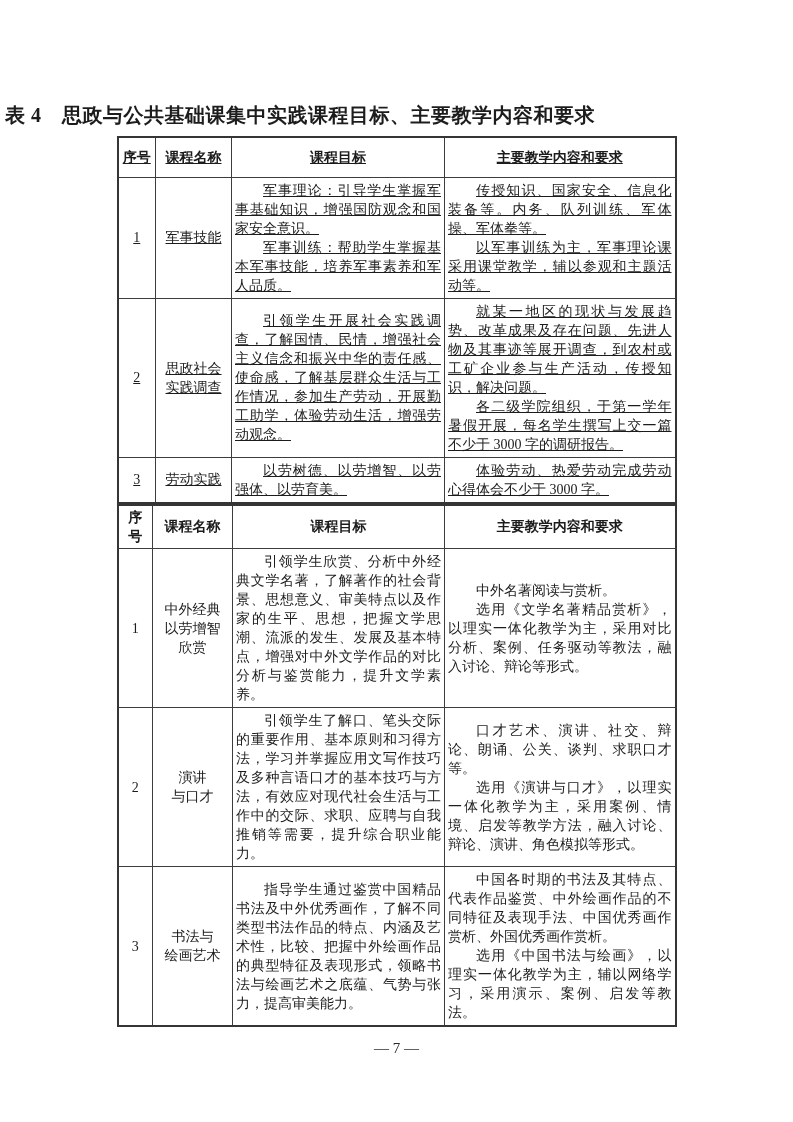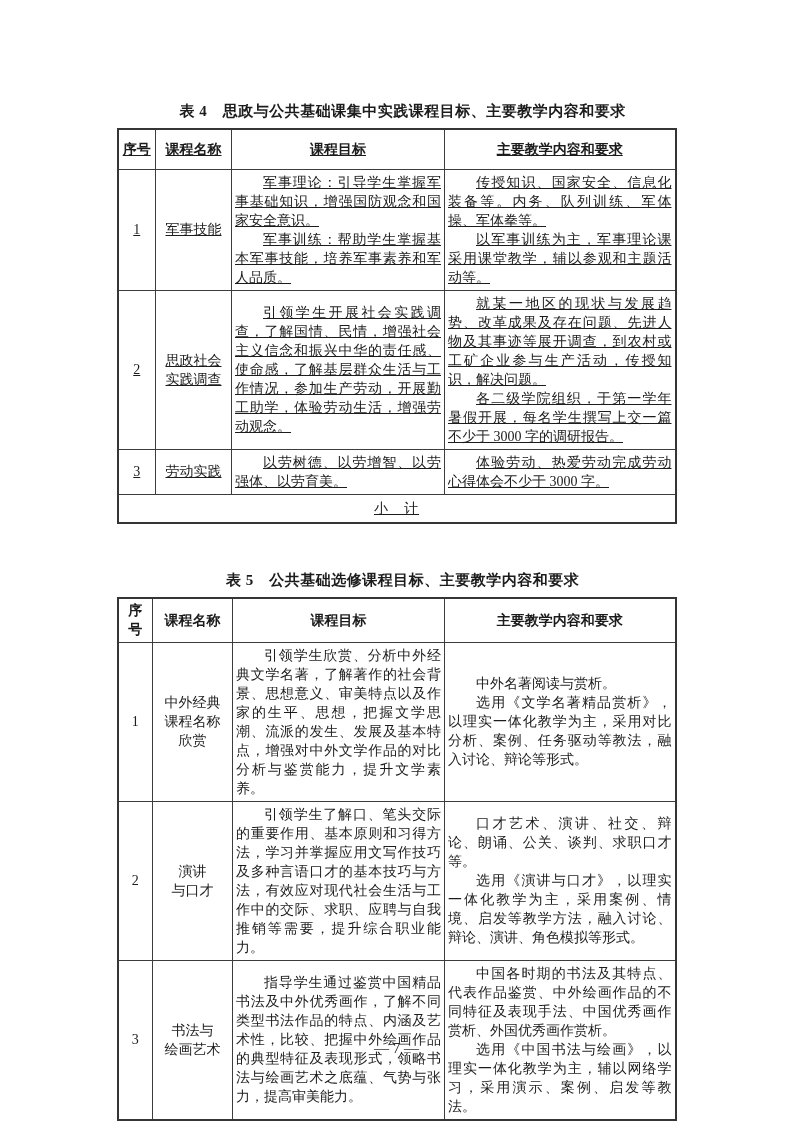--- a/index.html
+++ b/index.html
@@ -12,23 +12,23 @@
     font-family: "Liberation Serif", "DejaVu Serif", serif;
     position: relative;
   }
   .page {
     width: 793px;
     height: 1122px;
     padding-top: 102px;
     position: relative;
   }
   .tbl-title {
-    margin: 0 0 7px 12px;
-    text-align: center;
-    font-size: 15px;
+    margin: 0 0 7px 5px;
+    text-align: left;
+    font-size: 20px;
     font-weight: 700;
     letter-spacing: 0.5px;
     white-space: pre-line;
   }
   .tbl-title.second { margin-top: 47px; }
   table.doc-table {
     border-collapse: collapse;
     margin: 0 auto;
     table-layout: fixed;
     border: 2px solid #353535;
@@ -128,27 +128,23 @@
       <tr>
         <td class="num">3</td>
         <td class="name">劳动实践</td>
         <td class="obj">
           <p>以劳树德、以劳增智、以劳强体、以劳育美。</p>
         </td>
         <td class="cont">
           <p>体验劳动、热爱劳动完成劳动心得体会不少于 3000 字。</p>
         </td>
       </tr>
-      <tr class="subtotal-row">
-        <td colspan="4">小　计</td>
-      </tr>
     </tbody>
   </table>
 
-  <h2 class="tbl-title second">表 5　公共基础选修课程目标、主要教学内容和要求</h2>
 
   <table class="doc-table t5">
     <colgroup>
       <col style="width:35px">
         <col style="width:80px">
         <col style="width:212px">
         <col style="width:231px">
     </colgroup>
     <thead>
       <tr>
@@ -156,21 +152,21 @@
 号</th>
         <th>课程名称</th>
         <th>课程目标</th>
         <th>主要教学内容和要求</th>
       </tr>
     </thead>
     <tbody>
       <tr>
         <td class="num">1</td>
         <td class="name">中外经典
-课程名称
+以劳增智
 欣赏</td>
         <td class="obj">
           <p>引领学生欣赏、分析中外经典文学名著，了解著作的社会背景、思想意义、审美特点以及作家的生平、思想，把握文学思潮、流派的发生、发展及基本特点，增强对中外文学作品的对比分析与鉴赏能力，提升文学素养。</p>
         </td>
         <td class="cont">
           <p>中外名著阅读与赏析。</p>
           <p>选用《文学名著精品赏析》，以理实一体化教学为主，采用对比分析、案例、任务驱动等教法，融入讨论、辩论等形式。</p>
         </td>
       </tr>
       <tr>

